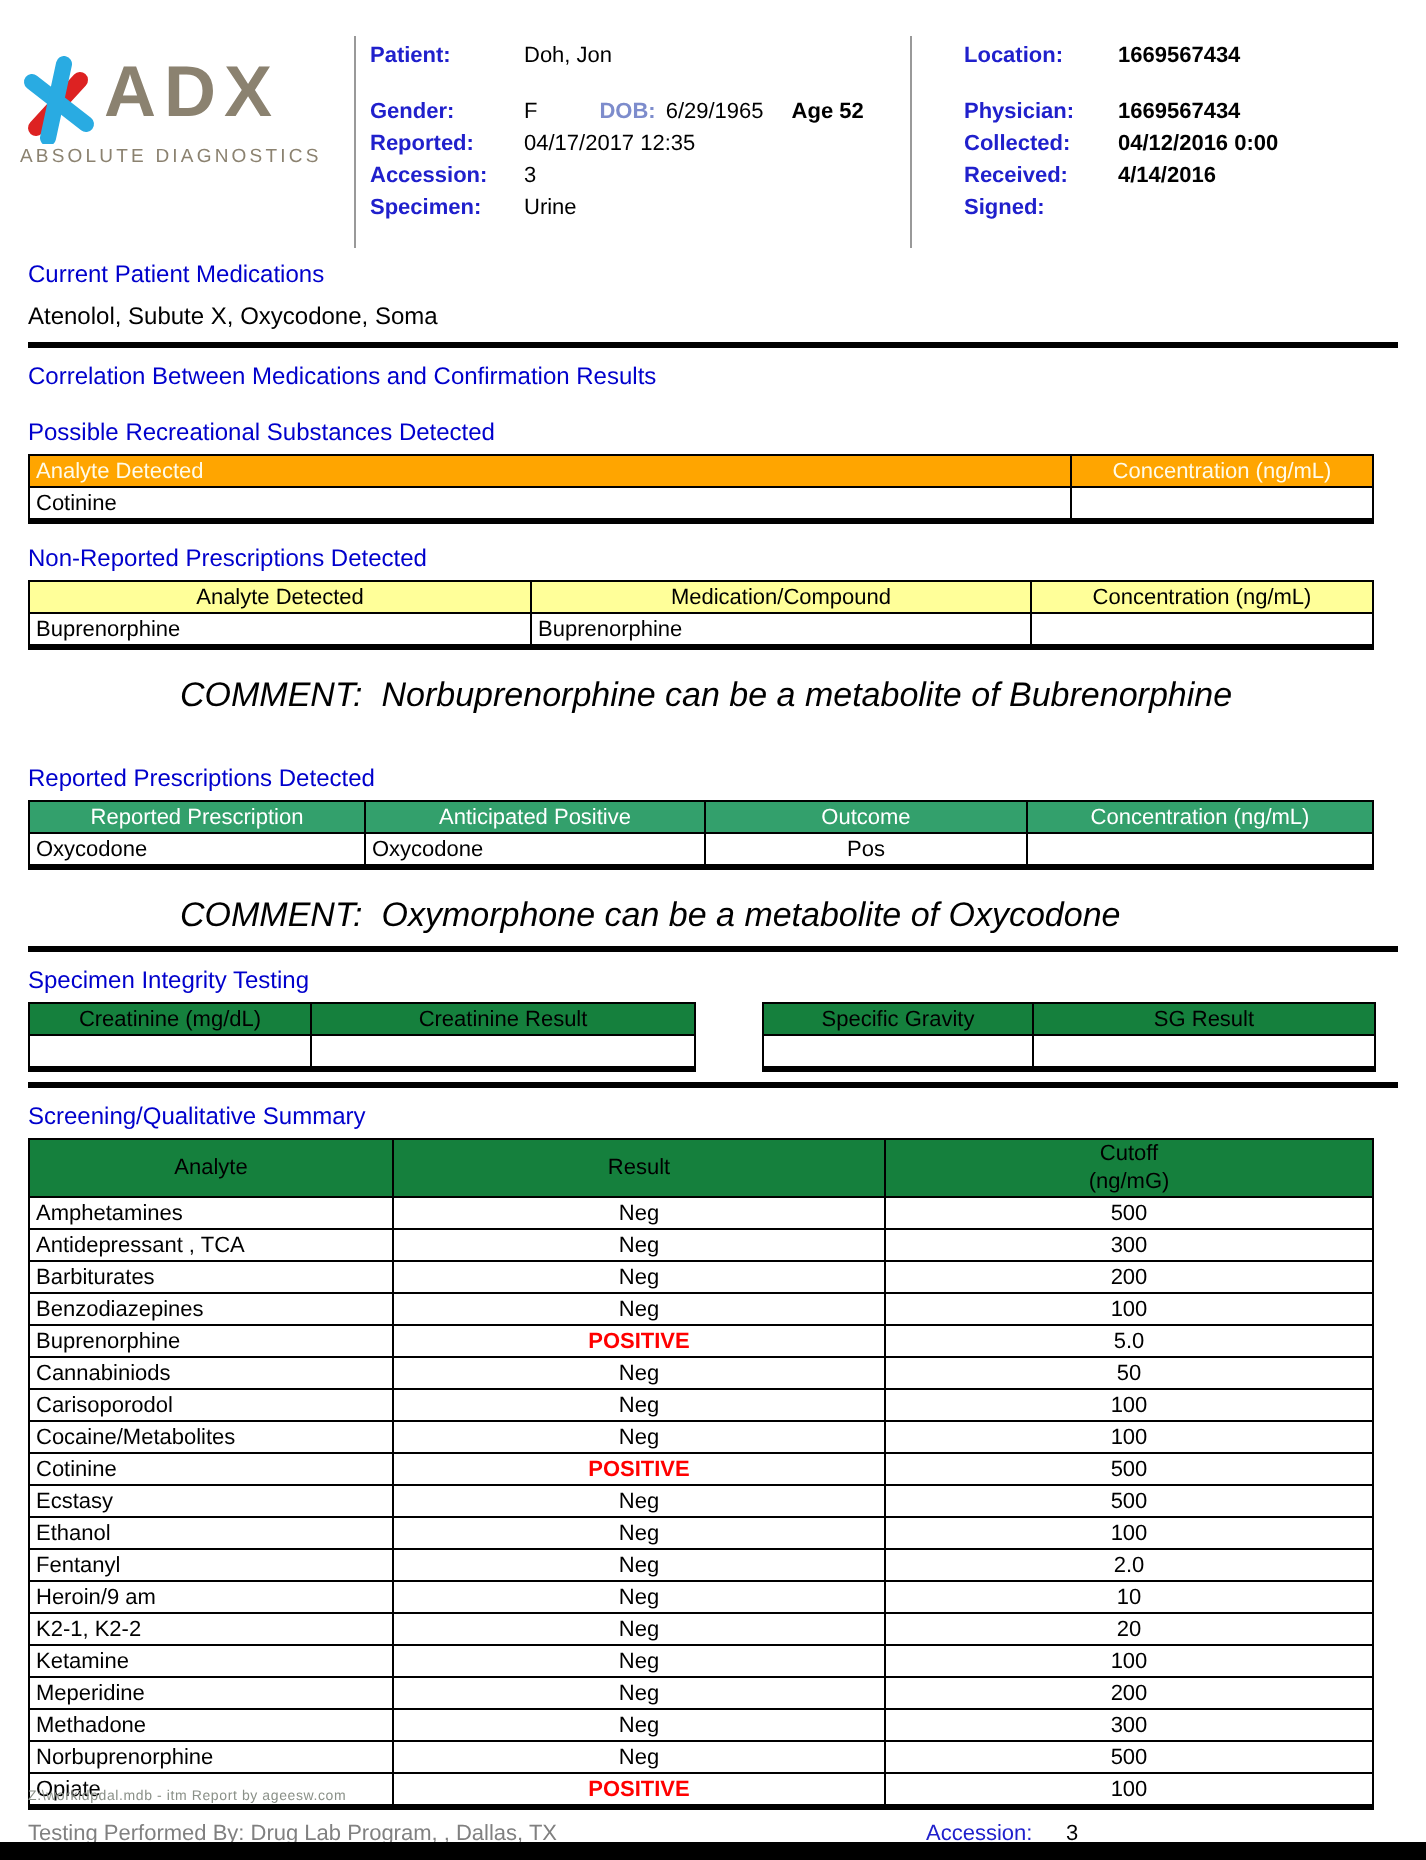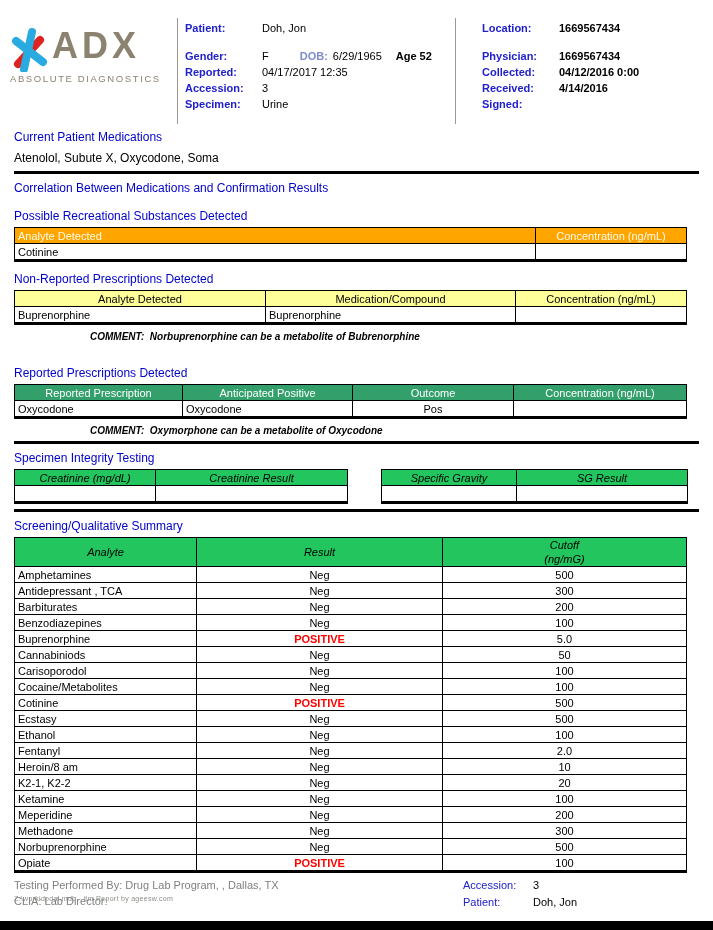--- a/index.html
+++ b/index.html
@@ -38,22 +38,22 @@
 
   
   table.tbl{border-collapse:collapse;table-layout:fixed;font-size:11px;margin-top:4px;}
   table.tbl th, table.tbl td{border:1px solid #000;padding:0 3px;height:15px;line-height:14px;overflow:hidden;white-space:nowrap;text-align:center;}
   table.tbl{border:1px solid #000;border-bottom:3px solid #000;}
   th{font-weight:normal;}
   .left{text-align:left !important;}
   .orange th{background:#ffa500;color:#fffbe8;}
   .yellow th{background:#ffff99;color:#000;}
   .green  th{background:#33a06c;color:#fff;}
-  .blue   th{background:#22c55e;color:#000;font-style:italic;}
-  .comment{font-size:10px;font-style:italic;margin:6px 0 0 76px;font-weight:bold;}
+  .blue   th{background:#15803d;color:#000;}
+  .comment{font-size:17px;font-style:italic;margin:13px 0 0 76px;}
   .comment .clabel{font-style:italic;} .spacer10{height:10px;} .spacer14{height:14px;}
   .specimen-wrap{display:flex;}
   .specimen-gap{width:33px;flex:0 0 33px;}
   .blue td{height:18px;}
   .screen th{height:15px;}
   .pos{color:#ff0000;font-weight:bold;}
 
   
   .footer{position:relative;margin-top:4px;font-size:11px;}
   .foot-gray{color:#808080;line-height:16px;}
@@ -353,21 +353,21 @@
             <td>100</td>
           </tr>
 
           <tr>
             <td class="left">Fentanyl</td>
             <td class="neg">Neg</td>
             <td>2.0</td>
           </tr>
 
           <tr>
-            <td class="left">Heroin/8 am</td>
+            <td class="left">Heroin/9 am</td>
             <td class="neg">Neg</td>
             <td>10</td>
           </tr>
 
           <tr>
             <td class="left">K2-1, K2-2</td>
             <td class="neg">Neg</td>
             <td>20</td>
           </tr>
 

